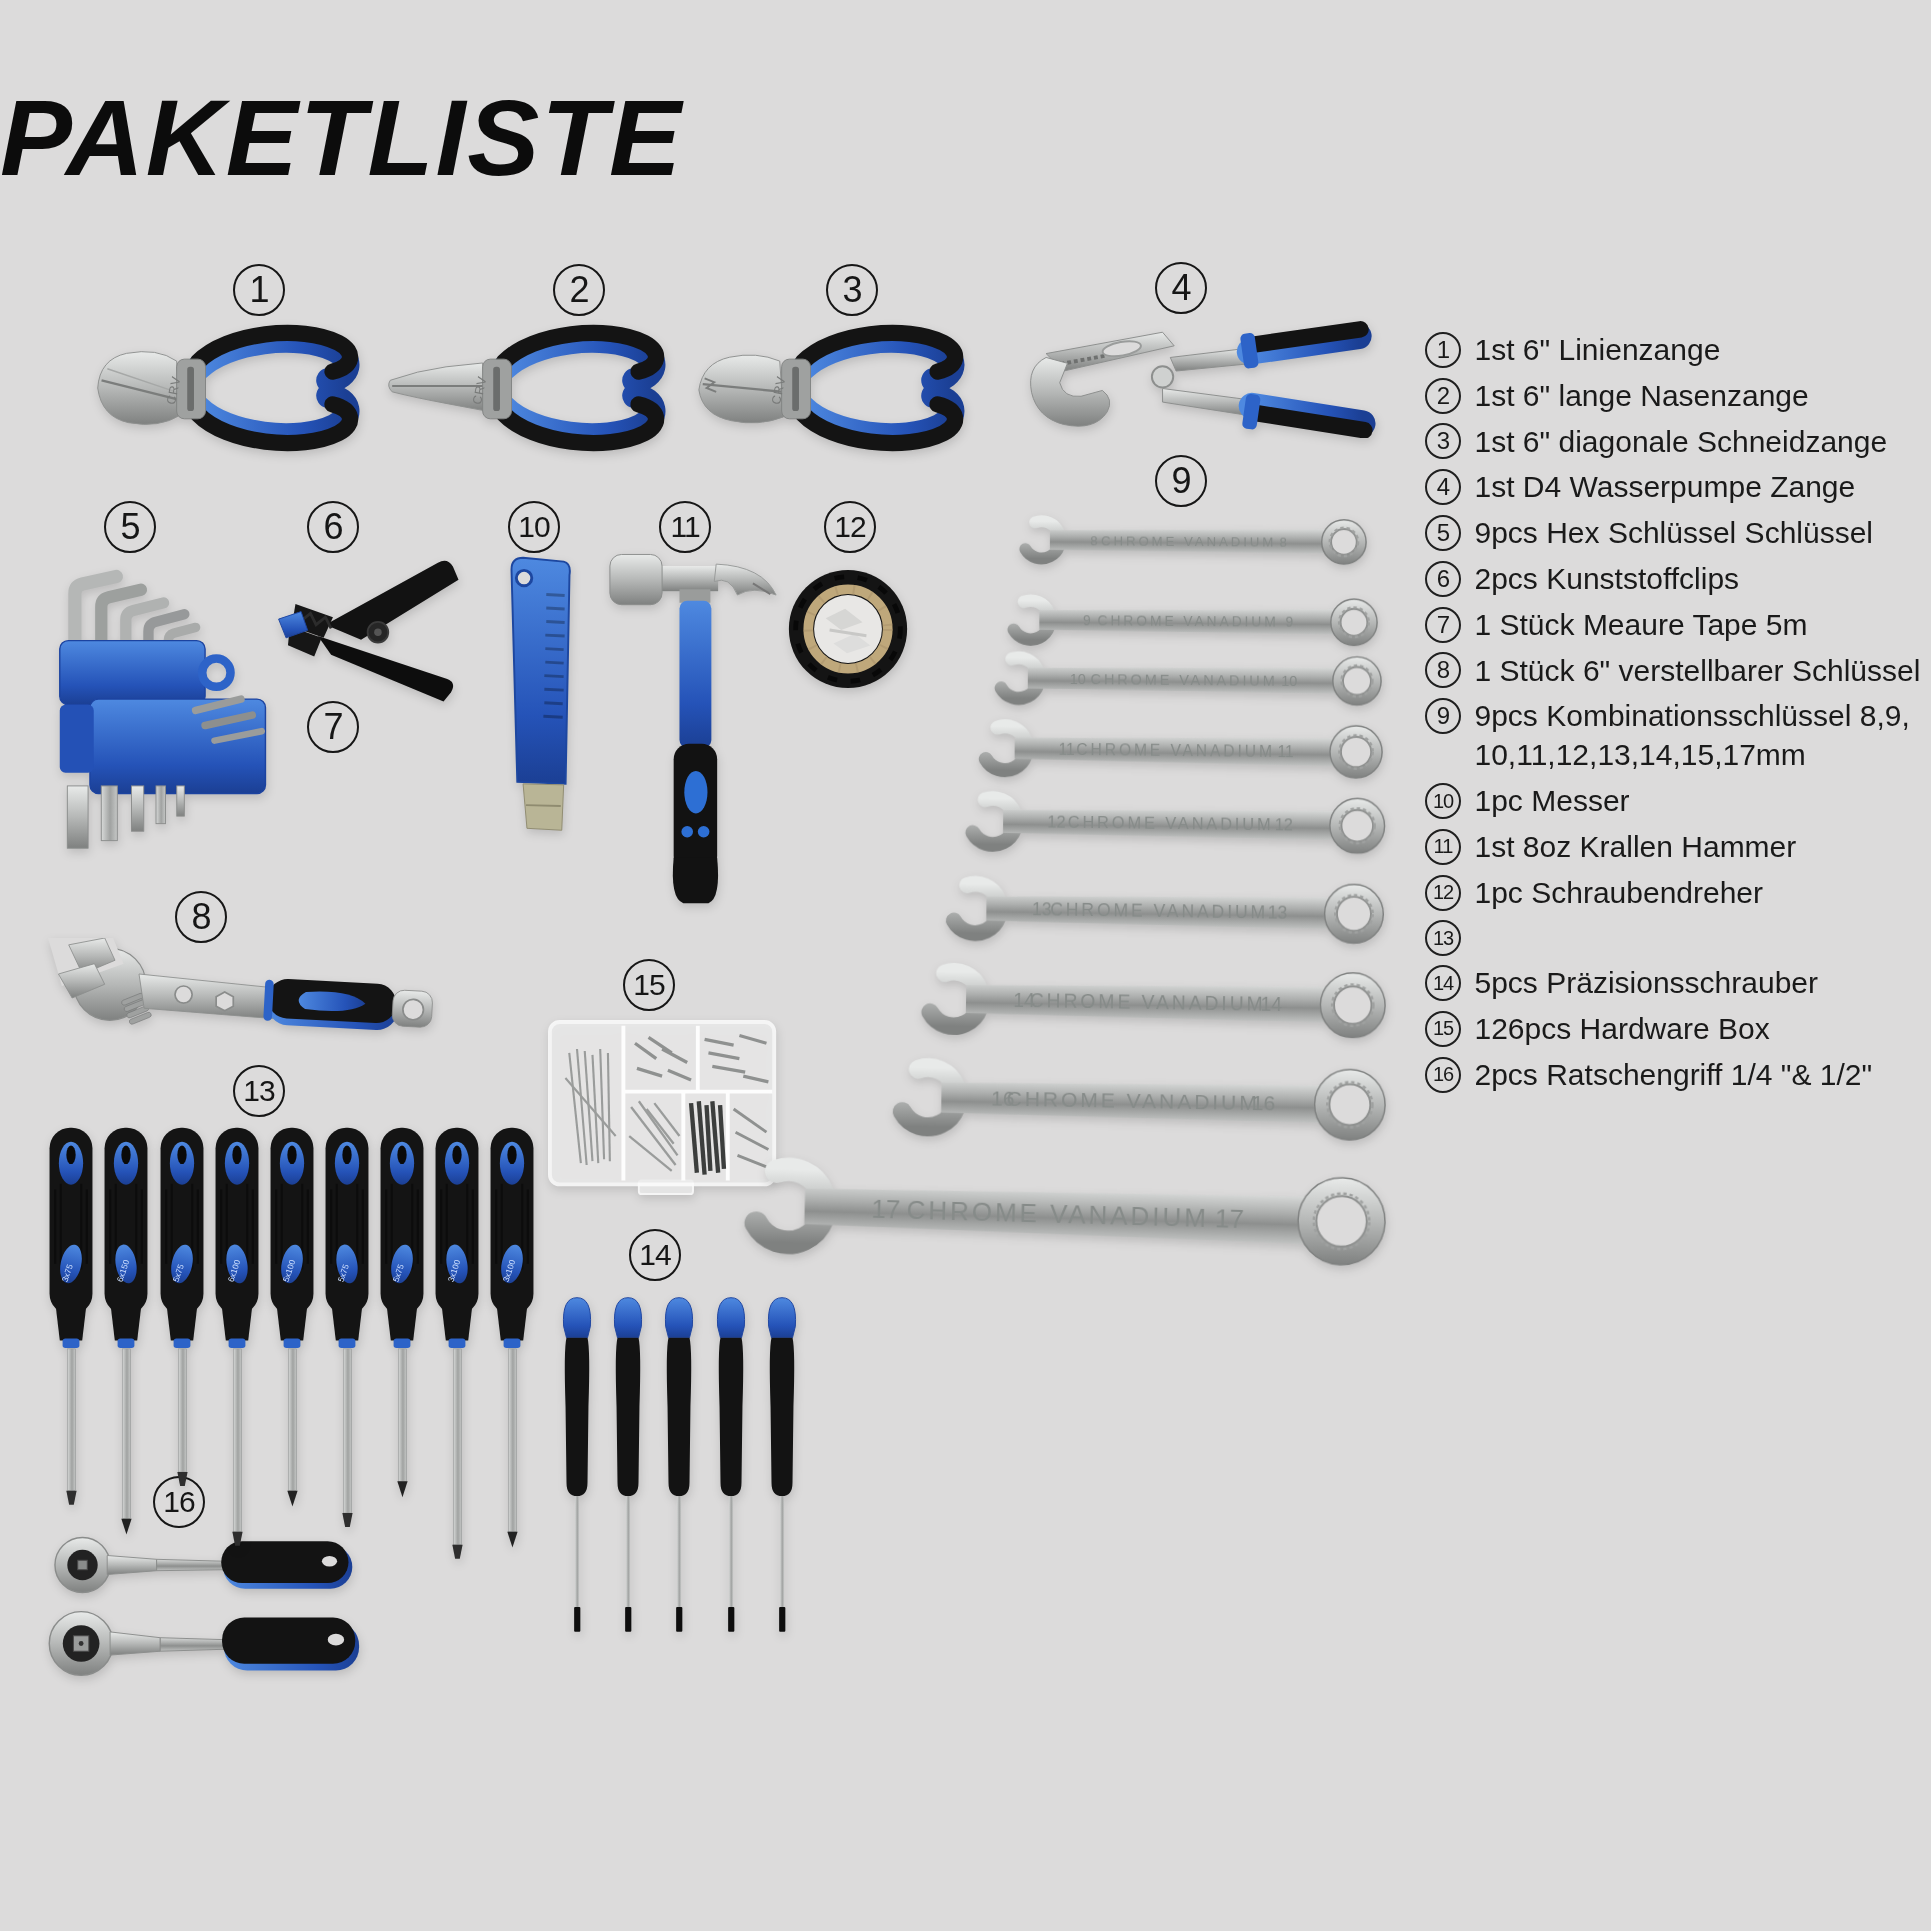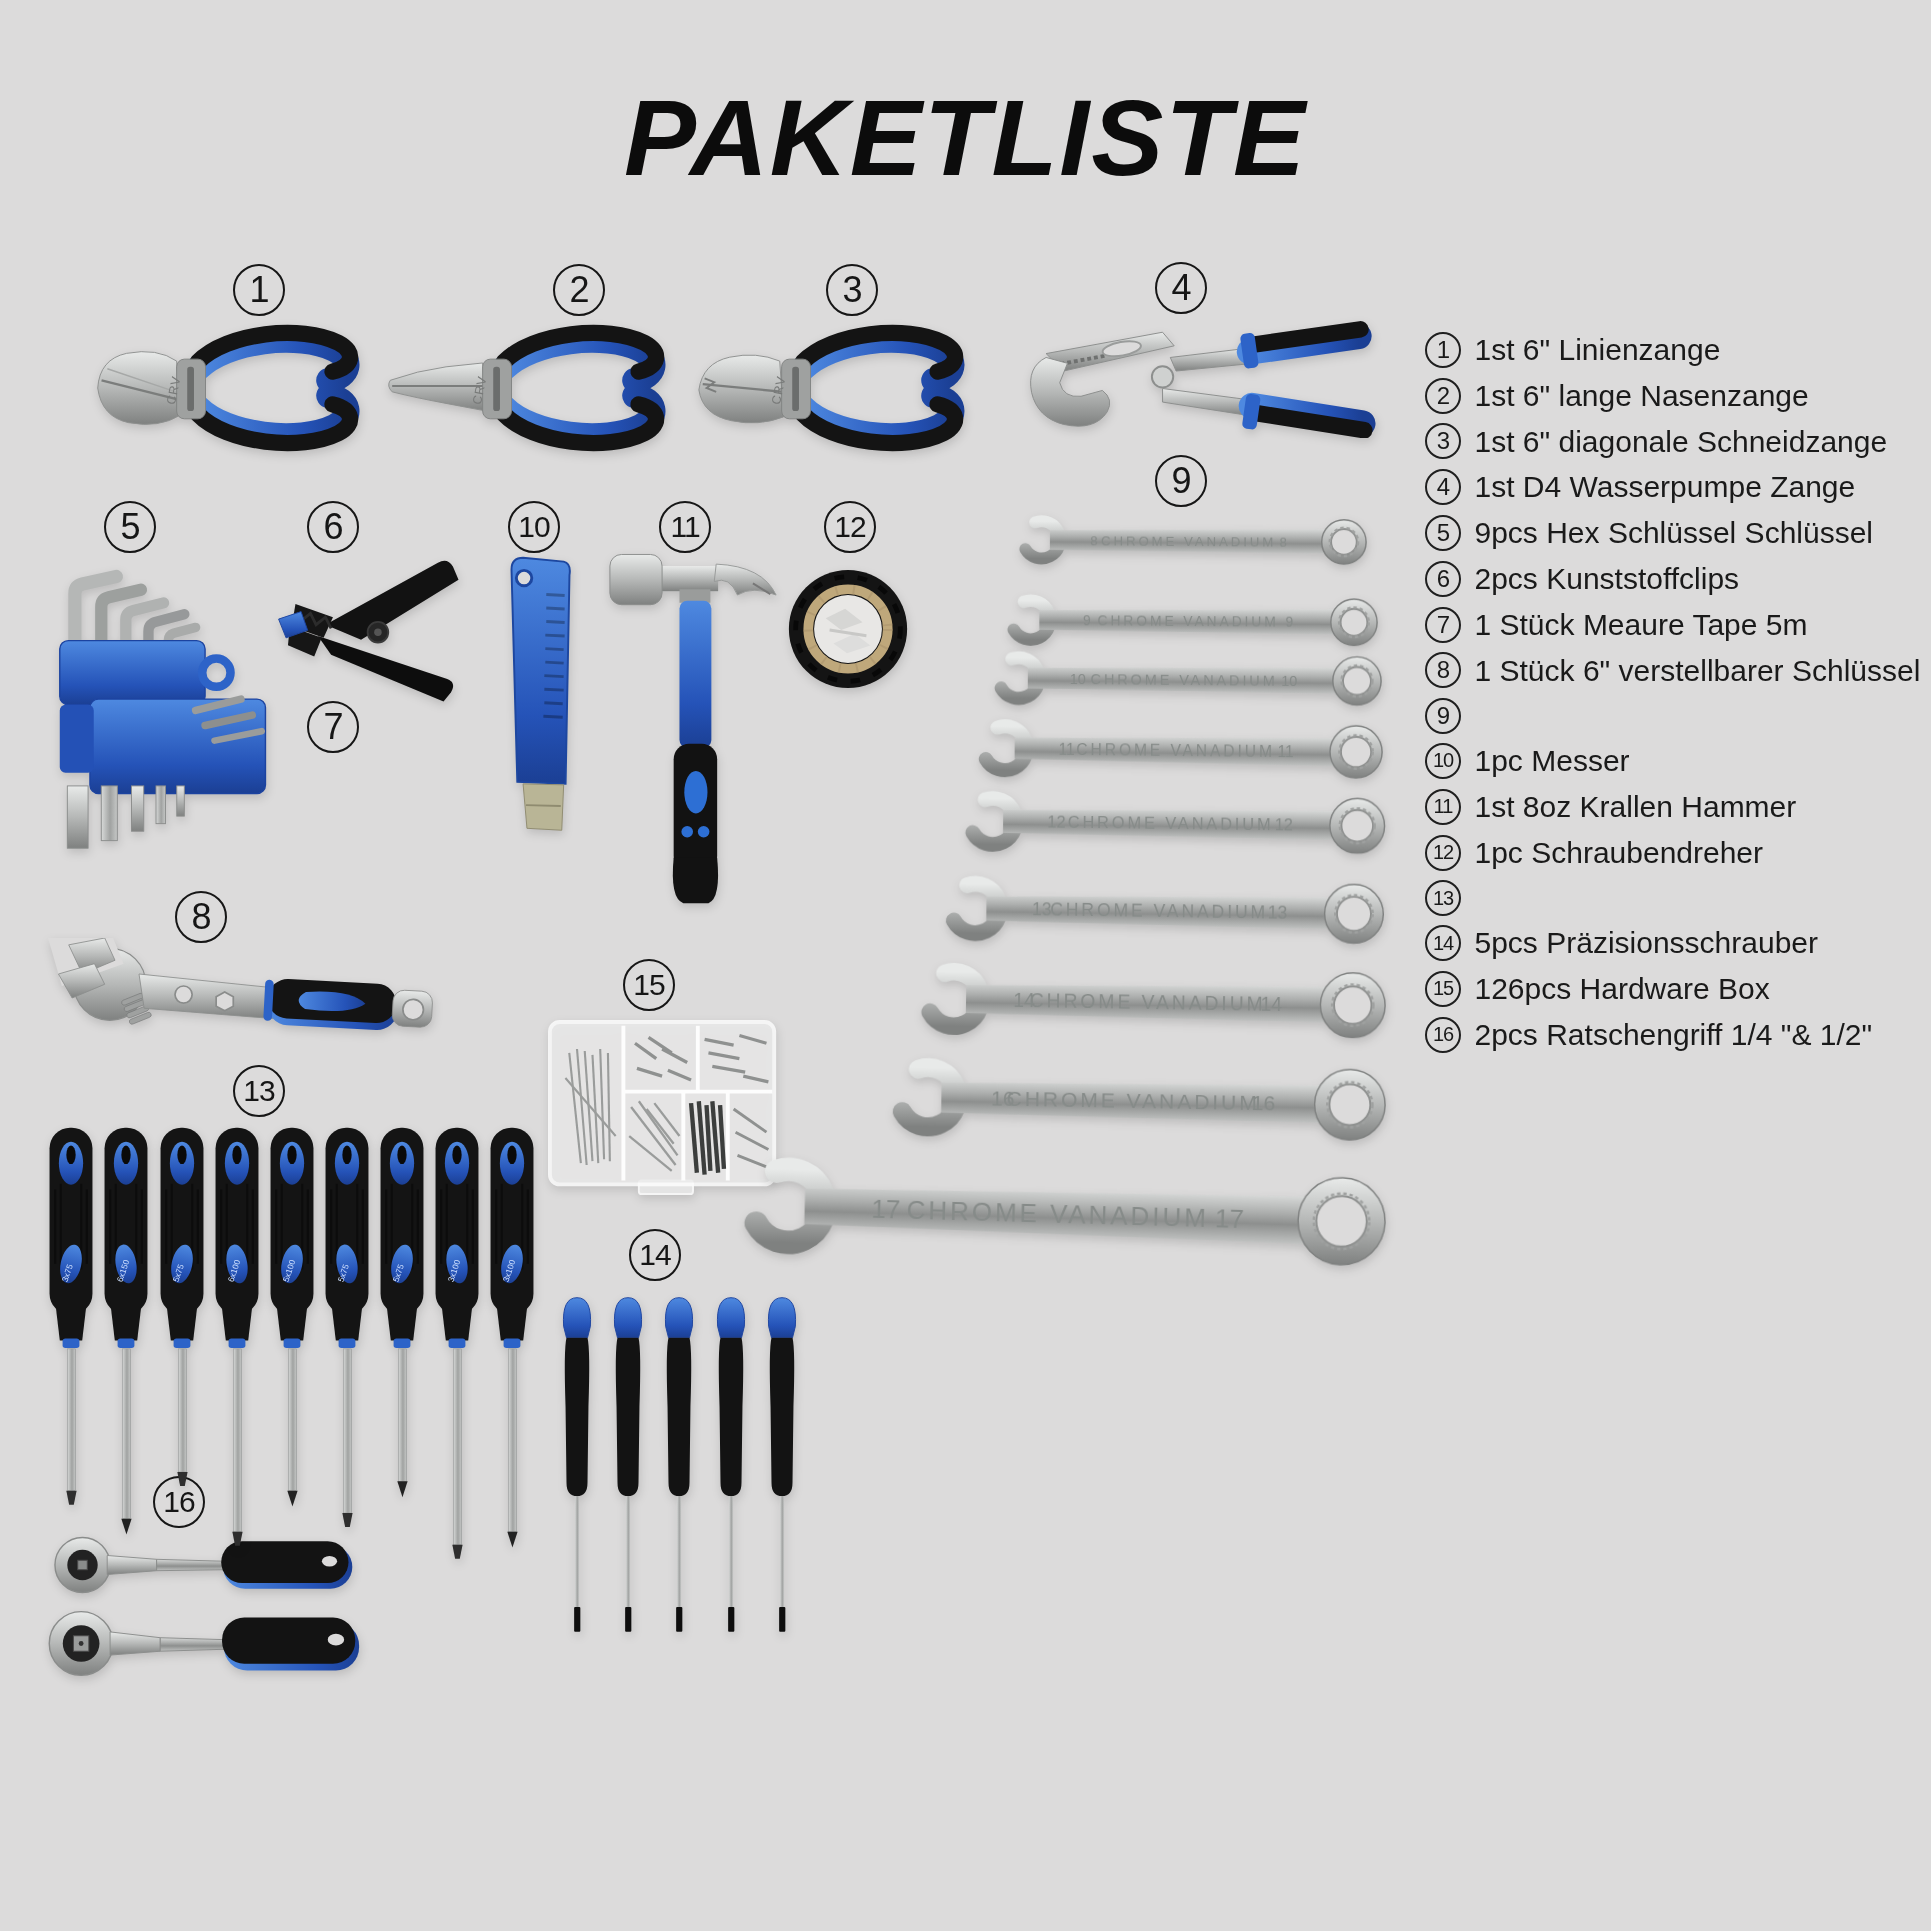--- a/index.html
+++ b/index.html
@@ -1,21 +1,21 @@
 <!DOCTYPE html>
 <html><head>
 <meta charset="utf-8">
 <style>
   html,body{margin:0;padding:0;background:#dcdbdb;}
   #canvas{
     position:relative;width:1931px;height:1931px;background:#dcdbdb;
     font-family:"Liberation Sans", sans-serif;color:#1a1a1a;overflow:hidden;
   }
   .title{
-    position:absolute;left:0;top:75px;width:1931px;text-align:center;
+    position:absolute;left:0;top:75px;width:1931px;text-align:left;
     font-size:108px;font-weight:bold;font-style:italic;letter-spacing:1.9px;color:#0c0c0c;
   }
   .tool{position:absolute;}
   .tool svg{filter:drop-shadow(1.9px 4.8px 4.8px rgba(0,0,0,0.14));}
   .tool-label{
     position:absolute;width:52px;height:52px;border:2.9px solid #161616;border-radius:50%;
     display:flex;align-items:center;justify-content:center;
     font-size:36px;color:#161616;box-sizing:border-box;letter-spacing:-1px;background:transparent;
   }
   .tool-label.two{font-size:30px;}
@@ -640,20 +640,22 @@
       <div class="list-row">
         <span class="list-num">7</span>
         <div class="list-text">1 Stück Meaure Tape 5m</div>
       </div>
       <div class="list-row">
         <span class="list-num">8</span>
         <div class="list-text">1 Stück 6" verstellbarer Schlüssel</div>
       </div>
       <div class="list-row">
         <span class="list-num">9</span>
+        <div class="list-text">9pcs Kombinationsschlüssel 8,9,
+10,11,12,13,14,15,17mm</div>
       </div>
       <div class="list-row">
         <span class="list-num two">10</span>
         <div class="list-text">1pc Messer</div>
       </div>
       <div class="list-row">
         <span class="list-num two">11</span>
         <div class="list-text">1st 8oz Krallen Hammer</div>
       </div>
       <div class="list-row">

